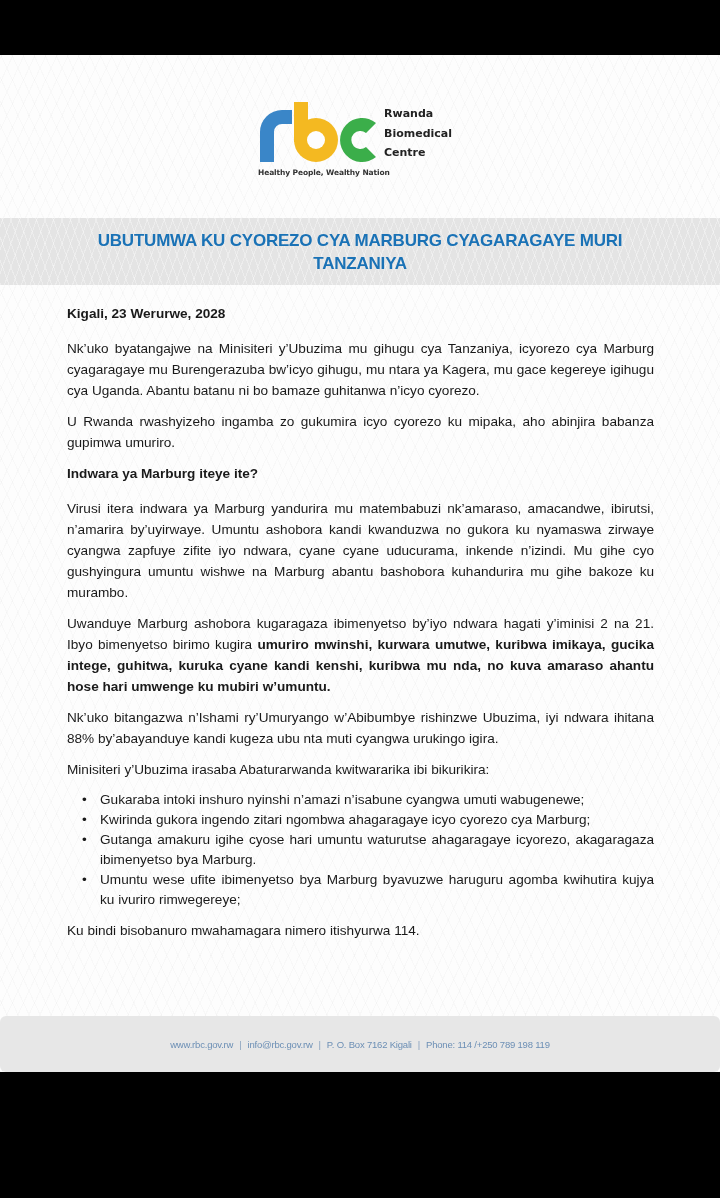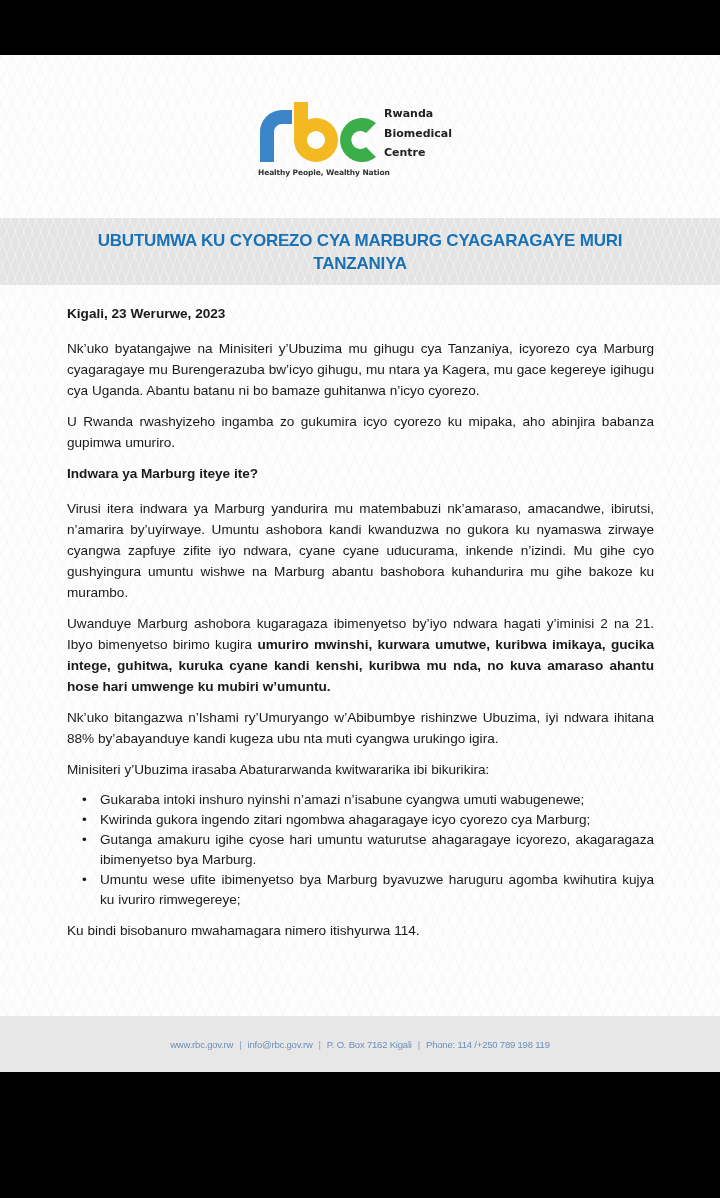--- a/index.html
+++ b/index.html
@@ -40,21 +40,21 @@
     .dateline { font-weight: bold; margin-bottom: 14px !important; }
     .subhead { font-weight: bold; margin-bottom: 14px !important; }
     .bold { font-weight: bold; }
     ul.bullets { margin: 0 0 10px 0; padding-left: 33px; list-style: none; }
     ul.bullets li { position: relative; text-align: justify; line-height: 20px; }
     ul.bullets li::before { content: "\2022"; position: absolute; left: -18px; top: 0; }
 
     .footer {
       position: absolute; left: 0; top: 961px; width: 720px; height: 56px;
       background: #e7e7e7; display: flex; align-items: center; justify-content: center;
-      color: #6c8fb5; font-size: 9.5px; letter-spacing: -0.2px;
+      color: #6c8fb5; font-size: 9.5px; letter-spacing: -0.2px; border-radius: 6px;
     }
     .footer span.sep { margin: 0 6px; color: #8aa3bf; }
   </style>
 </head>
 <body>
 
 <div class="page">
   <div class="header">
     <div class="logo">
       <svg class="logo-rbc" width="120" height="62" viewBox="0 0 120 62">
@@ -76,21 +76,21 @@
       </div>
       <div class="tagline">Healthy People, Wealthy Nation</div>
     </div>
   </div>
 
   <div class="title-band">
     <h1 class="title">UBUTUMWA KU CYOREZO CYA MARBURG CYAGARAGAYE MURI TANZANIYA</h1>
   </div>
 
   <div class="body-content">
-    <p class="dateline">Kigali, 23 Werurwe, 2023</p>
+    <p class="dateline">Kigali, 23 Werurwe, 2028</p>
     <p>Nk’uko byatangajwe na Minisiteri y’Ubuzima mu gihugu cya Tanzaniya, icyorezo cya Marburg cyagaragaye mu Burengerazuba bw’icyo gihugu, mu ntara ya Kagera, mu gace kegereye igihugu cya Uganda. Abantu batanu ni bo bamaze guhitanwa n’icyo cyorezo.</p>
     <p>U Rwanda rwashyizeho ingamba zo gukumira icyo cyorezo ku mipaka, aho abinjira babanza gupimwa umuriro.</p>
     <p class="subhead">Indwara ya Marburg iteye ite?</p>
     <p>Virusi itera indwara ya Marburg yandurira mu matembabuzi nk’amaraso, amacandwe, ibirutsi, n’amarira  by’uyirwaye. Umuntu ashobora kandi kwanduzwa no gukora ku nyamaswa zirwaye cyangwa zapfuye zifite iyo ndwara, cyane cyane uducurama, inkende n’izindi. Mu gihe cyo gushyingura umuntu wishwe na Marburg abantu bashobora kuhandurira mu gihe bakoze ku murambo.</p>
     <p><span>Uwanduye Marburg ashobora kugaragaza ibimenyetso by’iyo ndwara hagati y’iminisi 2 na 21. Ibyo bimenyetso birimo kugira </span><span class="bold">umuriro mwinshi, kurwara umutwe, kuribwa imikaya, gucika intege, guhitwa, kuruka cyane kandi kenshi, kuribwa mu nda, no kuva amaraso ahantu hose hari umwenge ku mubiri w’umuntu.</span></p>
     <p>Nk’uko bitangazwa n’Ishami ry’Umuryango w’Abibumbye rishinzwe Ubuzima, iyi ndwara ihitana 88% by’abayanduye kandi kugeza ubu nta muti cyangwa urukingo igira.</p>
     <p>Minisiteri y’Ubuzima irasaba Abaturarwanda  kwitwararika ibi bikurikira:</p>
     <ul class="bullets">
       <li>Gukaraba intoki inshuro nyinshi n’amazi n’isabune cyangwa umuti wabugenewe;</li>
       <li>Kwirinda gukora ingendo zitari ngombwa ahagaragaye  icyo cyorezo cya Marburg;</li>

